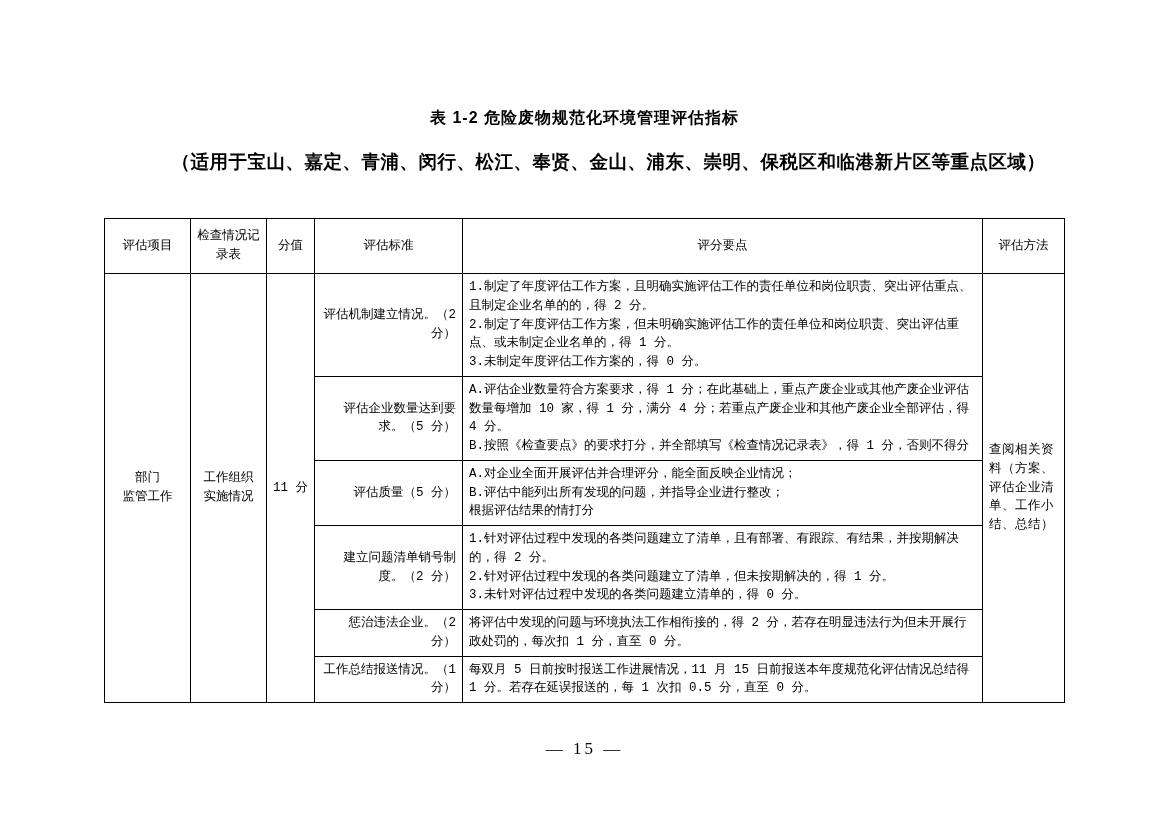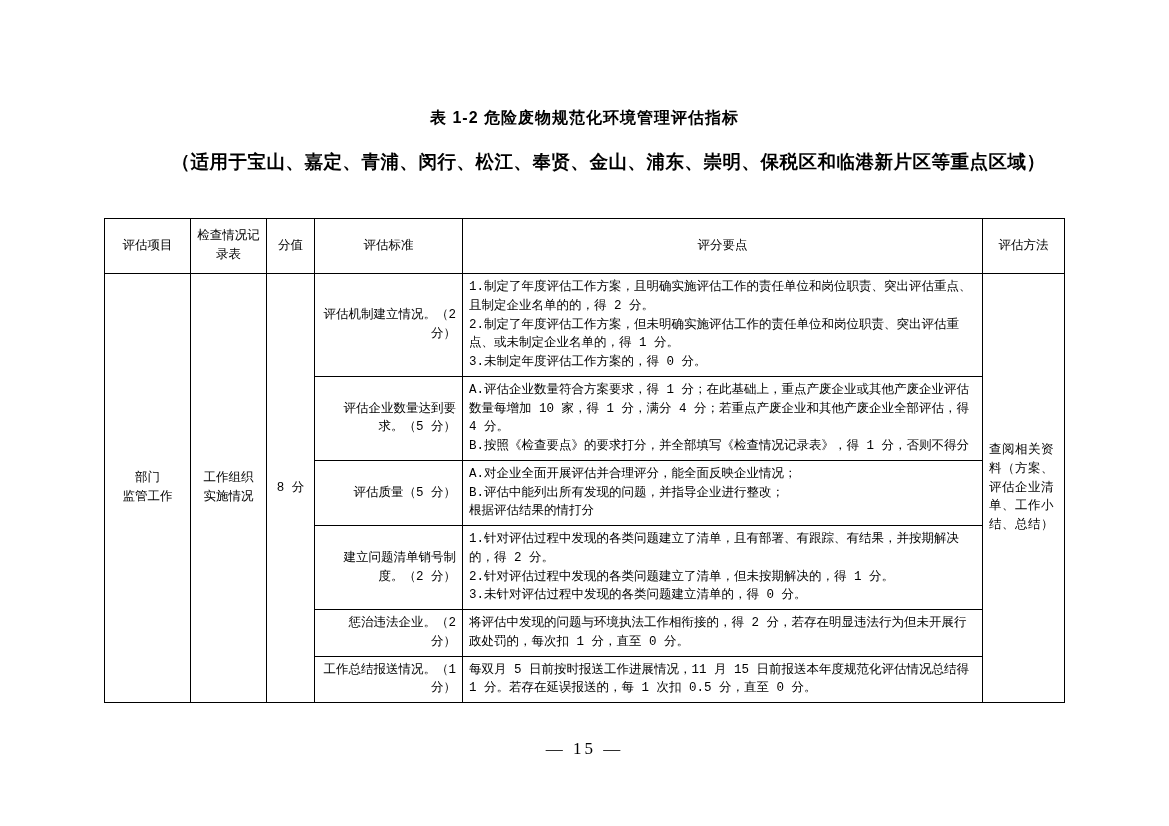--- a/index.html
+++ b/index.html
@@ -126,21 +126,21 @@
         <th class="head">评分要点</th>
         <th class="head">评估方法</th>
       </tr>
     </thead>
     <tbody>
       <tr>
         <td class="vert-center nowrapline" rowspan="6">部门
 监管工作</td>
         <td class="vert-center nowrapline" rowspan="6">工作组织
 实施情况</td>
-        <td class="vert-center" rowspan="6">8 分</td>
+        <td class="vert-center" rowspan="6">11 分</td>
         <td class="criteria">评估机制建立情况。（2 分）</td>
         <td class="points nowrapline">1.制定了年度评估工作方案，且明确实施评估工作的责任单位和岗位职责、突出评估重点、且制定企业名单的的，得 2 分。
 2.制定了年度评估工作方案，但未明确实施评估工作的责任单位和岗位职责、突出评估重点、或未制定企业名单的，得 1 分。
 3.未制定年度评估工作方案的，得 0 分。</td>
         <td class="method" rowspan="6">查阅相关资料（方案、评估企业清单、工作小结、总结）</td>
       </tr>
       <tr>
         <td class="criteria">评估企业数量达到要求。（5 分）</td>
         <td class="points nowrapline">A.评估企业数量符合方案要求，得 1 分；在此基础上，重点产废企业或其他产废企业评估数量每增加 10 家，得 1 分，满分 4 分；若重点产废企业和其他产废企业全部评估，得 4 分。
 B.按照《检查要点》的要求打分，并全部填写《检查情况记录表》，得 1 分，否则不得分</td>

